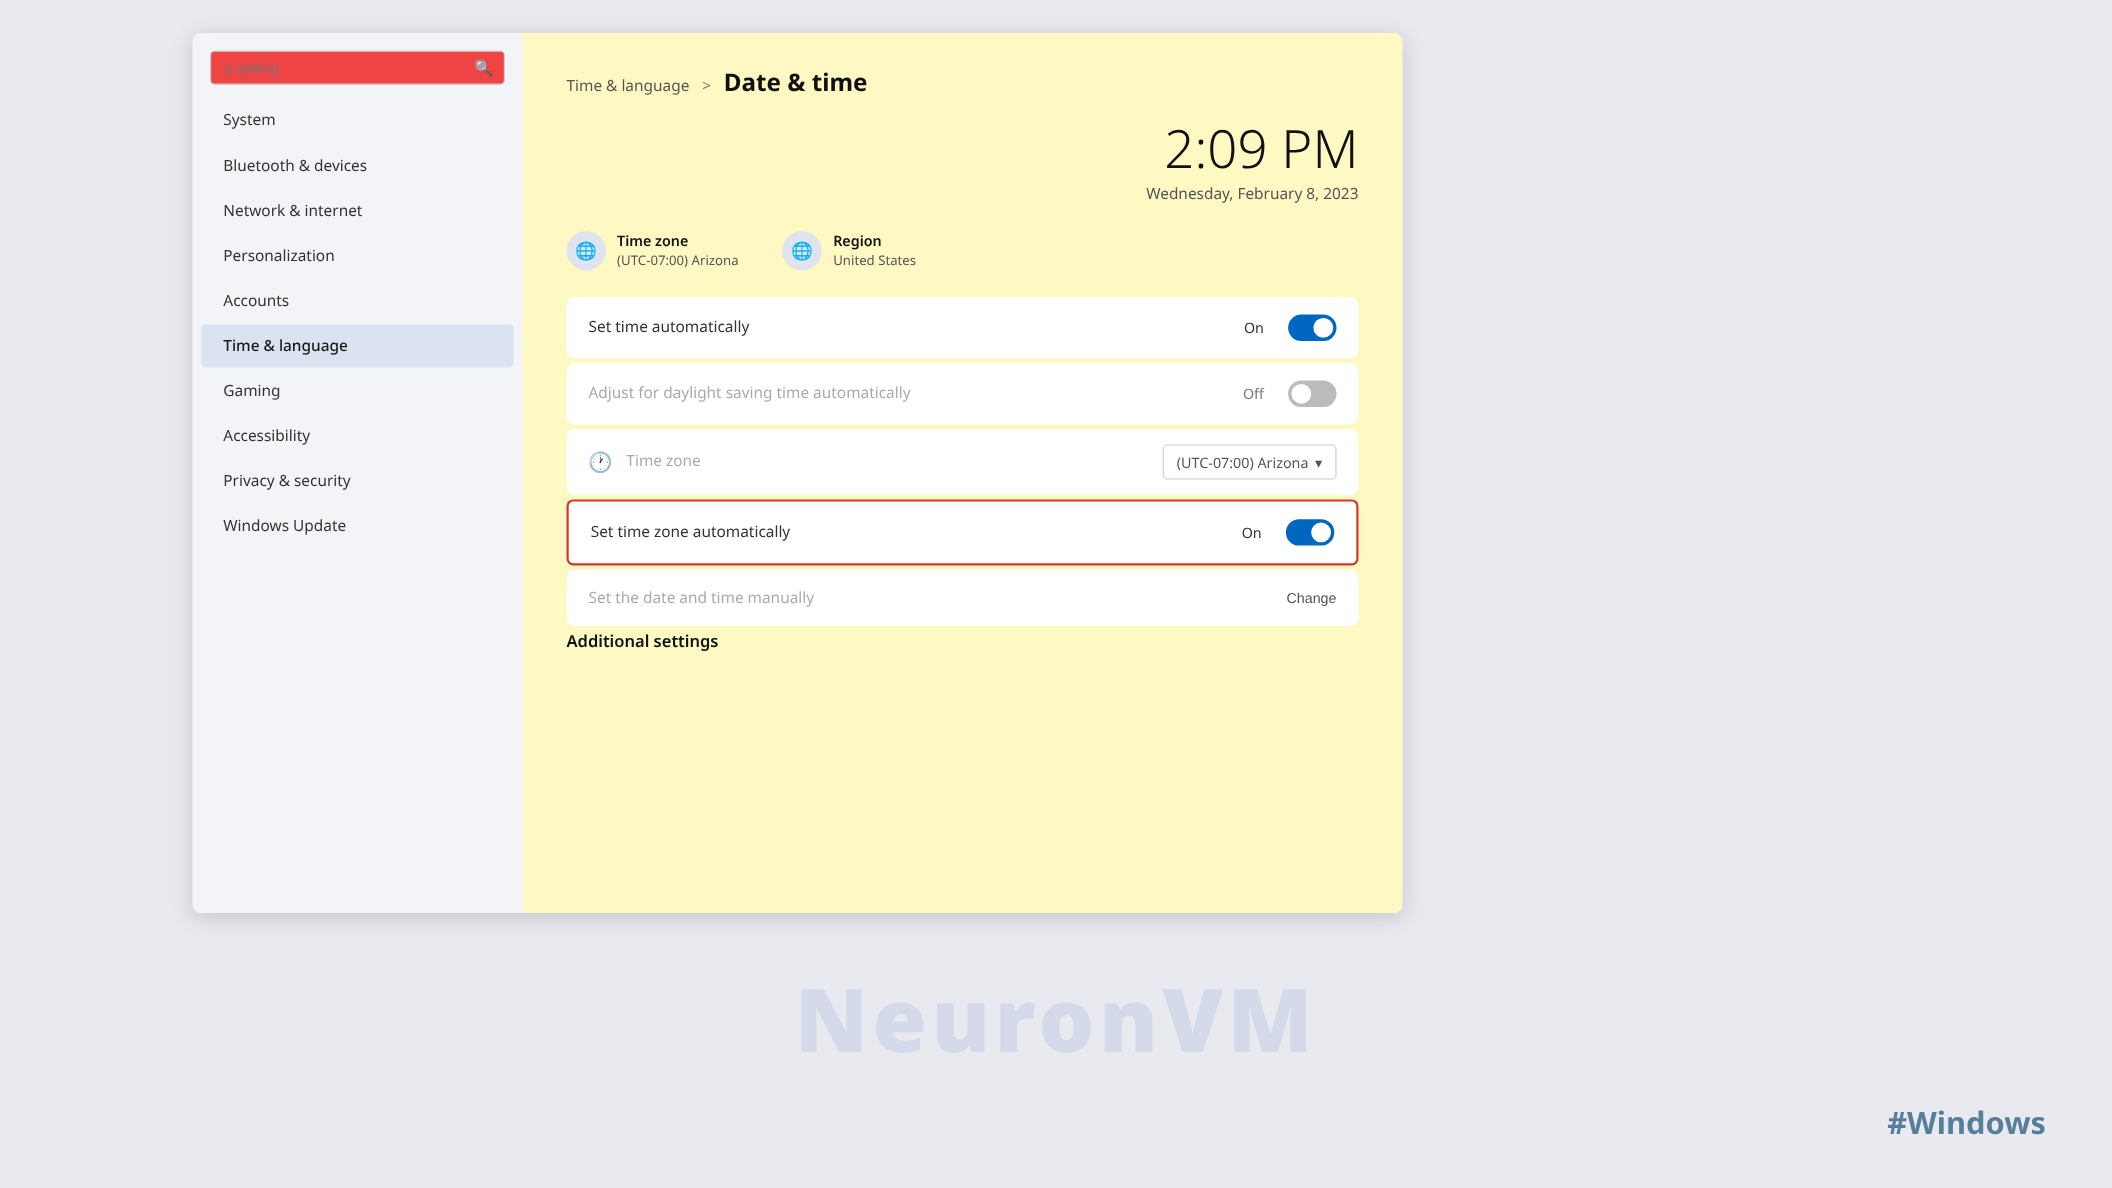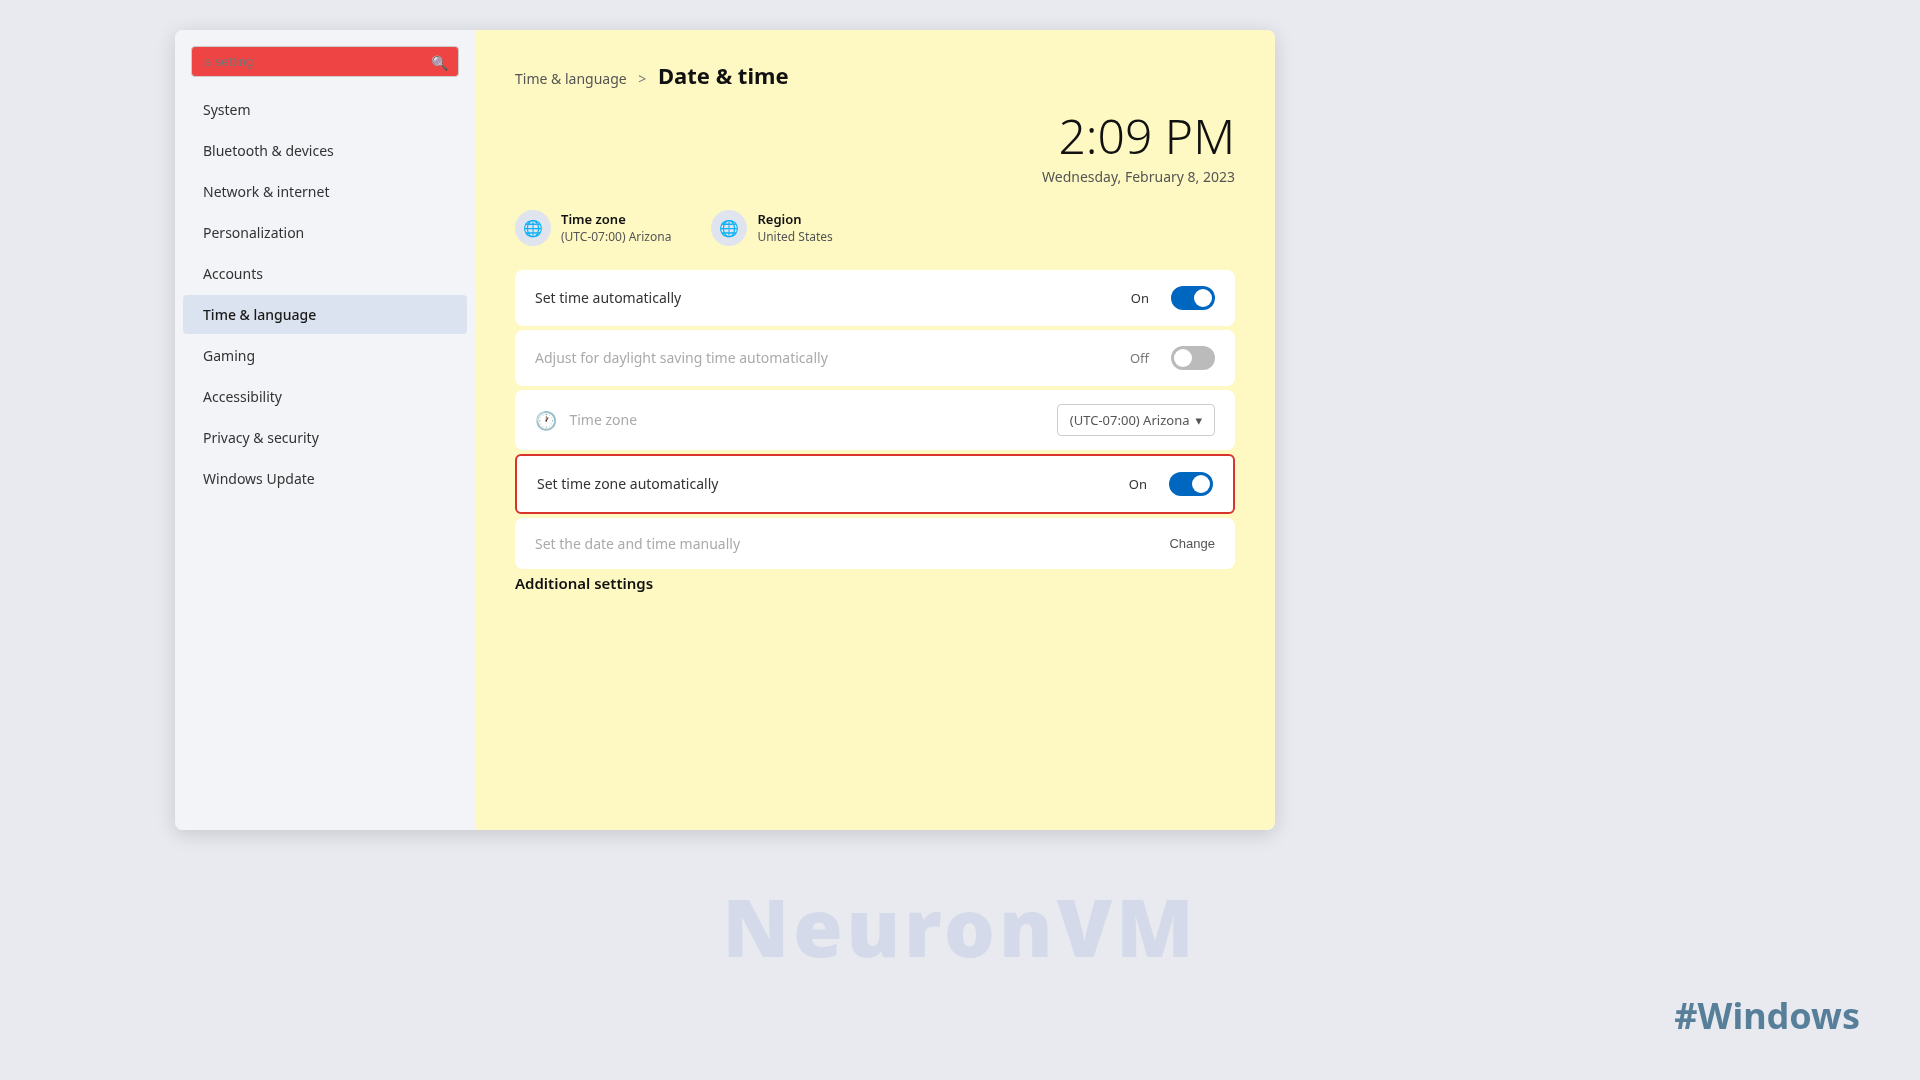--- a/index.html
+++ b/index.html
@@ -329,21 +329,21 @@
       color: rgba(150, 170, 210, 0.25);
       pointer-events: none;
       letter-spacing: 4px;
       z-index: 0;
     }
 
     .hashtag-watermark {
       position: absolute;
       bottom: 40px;
       right: 60px;
-      font-size: 36px;
+      font-size: 28px;
       font-weight: 700;
       color: #1a5276;
       opacity: 0.7;
     }
   </style>
 </head>
 <body>
 
 <div class="window">
 

